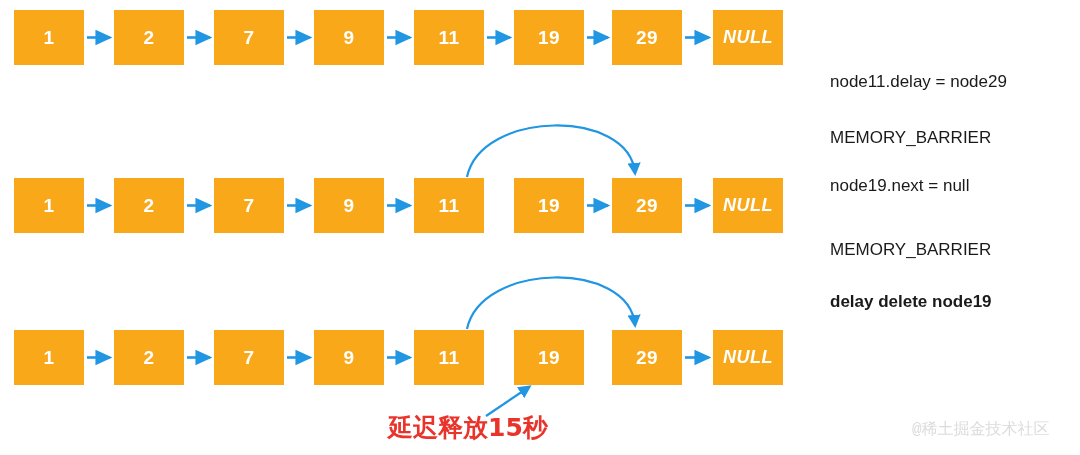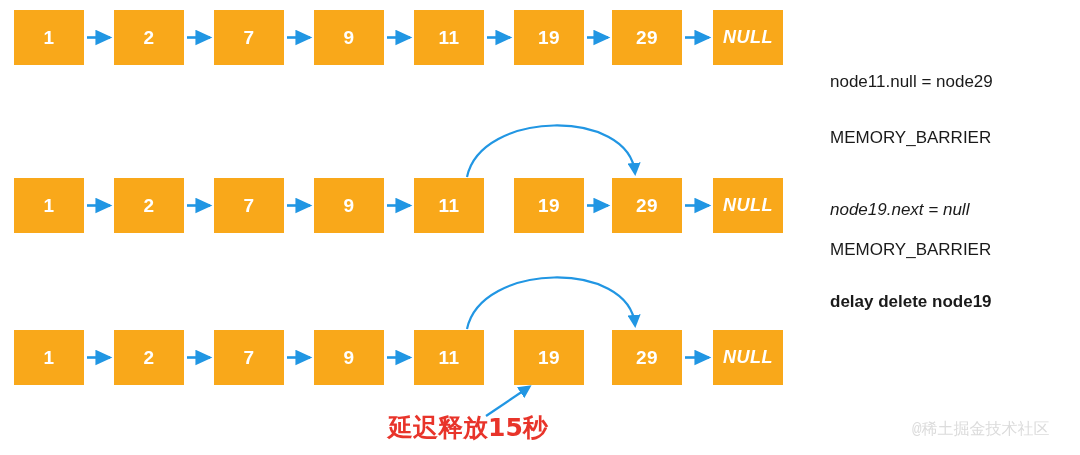--- a/index.html
+++ b/index.html
@@ -179,23 +179,23 @@
         <line x1="187" y1="357.5" x2="210" y2="357.5" stroke="#2196e3" stroke-width="2.6" marker-end="url(#ah)"></line>
         <line x1="287" y1="357.5" x2="310" y2="357.5" stroke="#2196e3" stroke-width="2.6" marker-end="url(#ah)"></line>
         <line x1="387" y1="357.5" x2="410" y2="357.5" stroke="#2196e3" stroke-width="2.6" marker-end="url(#ah)"></line>
         <line x1="685" y1="357.5" x2="709" y2="357.5" stroke="#2196e3" stroke-width="2.6" marker-end="url(#ah)"></line>
         <path d="M 467 329 C 481 262, 629 260, 635 325" fill="none" stroke="#2196e3" stroke-width="2.2" marker-end="url(#ah-curve)"></path>
         <line x1="486" y1="416" x2="529" y2="387" stroke="#2196e3" stroke-width="2.2" marker-end="url(#ah-curve)"></line>
       </g>
   </svg>
 
   <div id="code-layer">
-      <div class="code-line" style="top: 72px; color: rgb(26, 26, 26);">node11.null = node29</div>
+      <div class="code-line" style="top: 72px; color: rgb(26, 26, 26);">node11.delay = node29</div>
       <div class="code-line" style="top: 128px; color: rgb(26, 26, 26);">MEMORY_BARRIER</div>
-      <div class="code-line" style="top: 200px; color: rgb(26, 26, 26); font-style: italic;">node19.next = null</div>
+      <div class="code-line" style="top: 176px; color: rgb(26, 26, 26);">node19.next = null</div>
       <div class="code-line" style="top: 240px; color: rgb(26, 26, 26);">MEMORY_BARRIER</div>
       <div class="code-line" style="top: 292px; color: rgb(26, 26, 26); font-weight: bold;">delay delete node19</div>
     </div>
 
   <div class="red-note">延迟释放15秒</div>
 
   <div class="watermark">@稀土掘金技术社区</div>
 
 </div>
 

